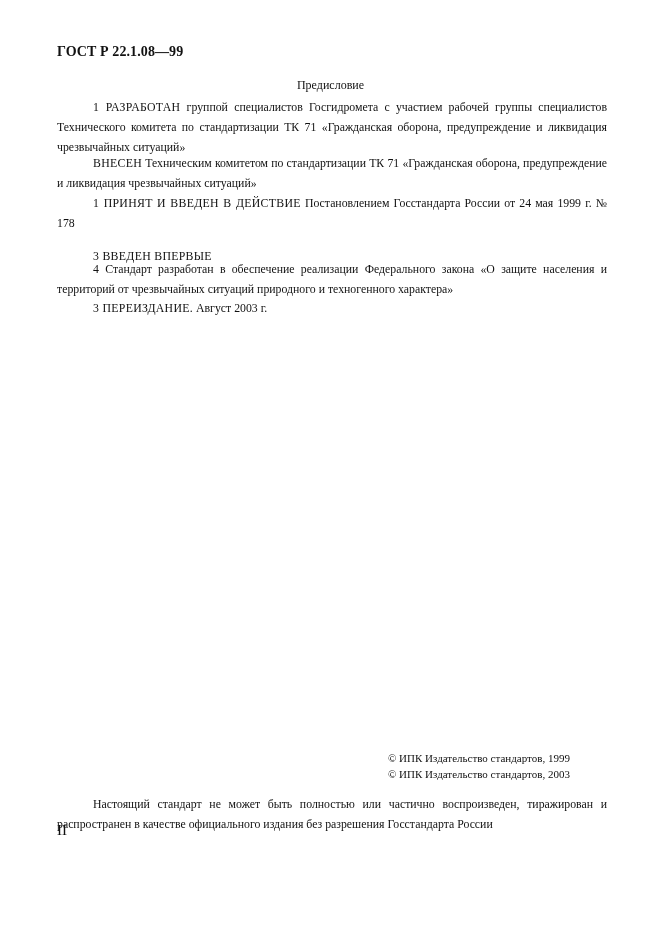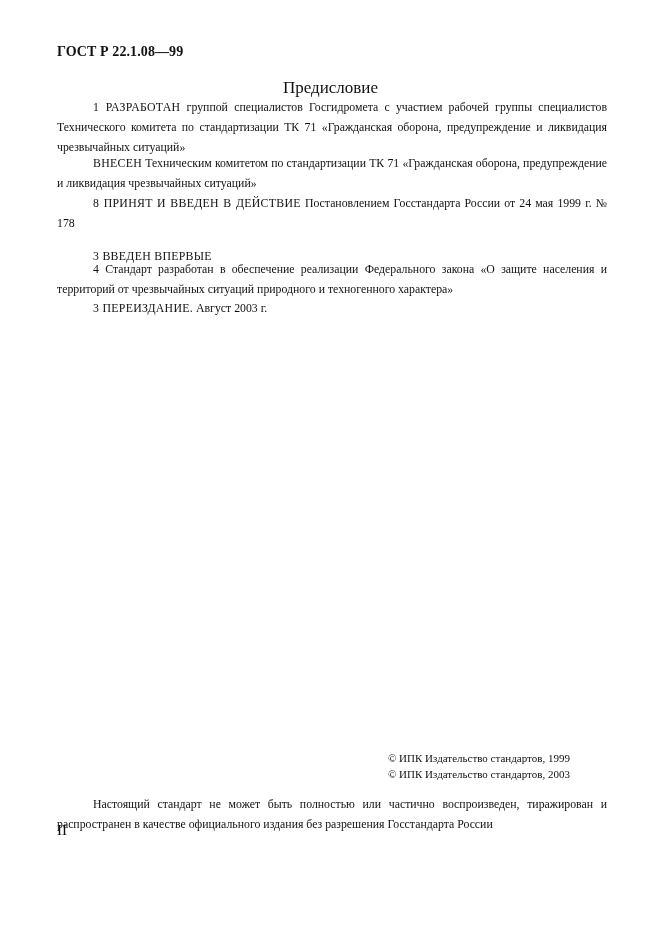--- a/index.html
+++ b/index.html
@@ -1,20 +1,20 @@
 <!DOCTYPE html>
 <html><head>
 <meta charset="utf-8">
 <style>
   html, body { margin:0; padding:0; background:#ffffff; }
   body { width:661px; height:936px; position:relative; overflow:hidden;
          font-family:"Liberation Serif", "DejaVu Serif", serif; color:#111; }
   .abs { position:absolute; }
   .header { left:57px; top:44px; font-weight:bold; font-size:14px; letter-spacing:0.1px; }
-  .title { left:0; width:661px; top:78px; text-align:center; font-size:17px; }
+  .title { left:0; width:661px; top:78px; text-align:center; font-size:12px; }
   .para { left:57px; width:550px; font-size:11.8px; line-height:20px; text-align:justify; }
   .para .ind { display:inline-block; width:36px; }
   .caps { letter-spacing:0.3px; }
   .copy { left:388px; font-size:11px; line-height:16px; }
   .pagenum { left:57px; top:822px; font-size:15px; }
 </style>
 </head>
 <body>
 
 <div class="abs header">ГОСТ Р 22.1.08—99</div>
@@ -22,21 +22,21 @@
 
 <div class="abs para" style="top:97px;">
   <span class="ind"></span><span class="caps">1  РАЗРАБОТАН</span><span> группой специалистов Госгидромета с участием рабочей группы специалистов Технического комитета по стандартизации ТК 71 «Гражданская оборона, предупреждение и ликвидация чрезвычайных ситуаций»</span>
 </div>
 
 <div class="abs para" style="top:153px;">
   <span class="ind"></span><span class="caps">ВНЕСЕН</span><span> Техническим комитетом по стандартизации ТК 71 «Гражданская оборона, предупреждение и ликвидация чрезвычайных ситуаций»</span>
 </div>
 
 <div class="abs para" style="top:193px;">
-  <span class="ind"></span><span class="caps">8  ПРИНЯТ И ВВЕДЕН В ДЕЙСТВИЕ</span><span> Постановлением Госстандарта России от 24 мая 1999 г. № 178</span>
+  <span class="ind"></span><span class="caps">1  ПРИНЯТ И ВВЕДЕН В ДЕЙСТВИЕ</span><span> Постановлением Госстандарта России от 24 мая 1999 г. № 178</span>
 </div>
 
 <div class="abs para" style="top:246px;">
   <span class="ind"></span><span class="caps">3  ВВЕДЕН ВПЕРВЫЕ</span><span></span>
 </div>
 
 <div class="abs para" style="top:259px;">
   <span class="ind"></span><span>4</span><span>  Стандарт разработан в обеспечение реализации Федерального закона «О защите населения и территорий от чрезвычайных ситуаций природного и техногенного характера»</span>
 </div>
 

